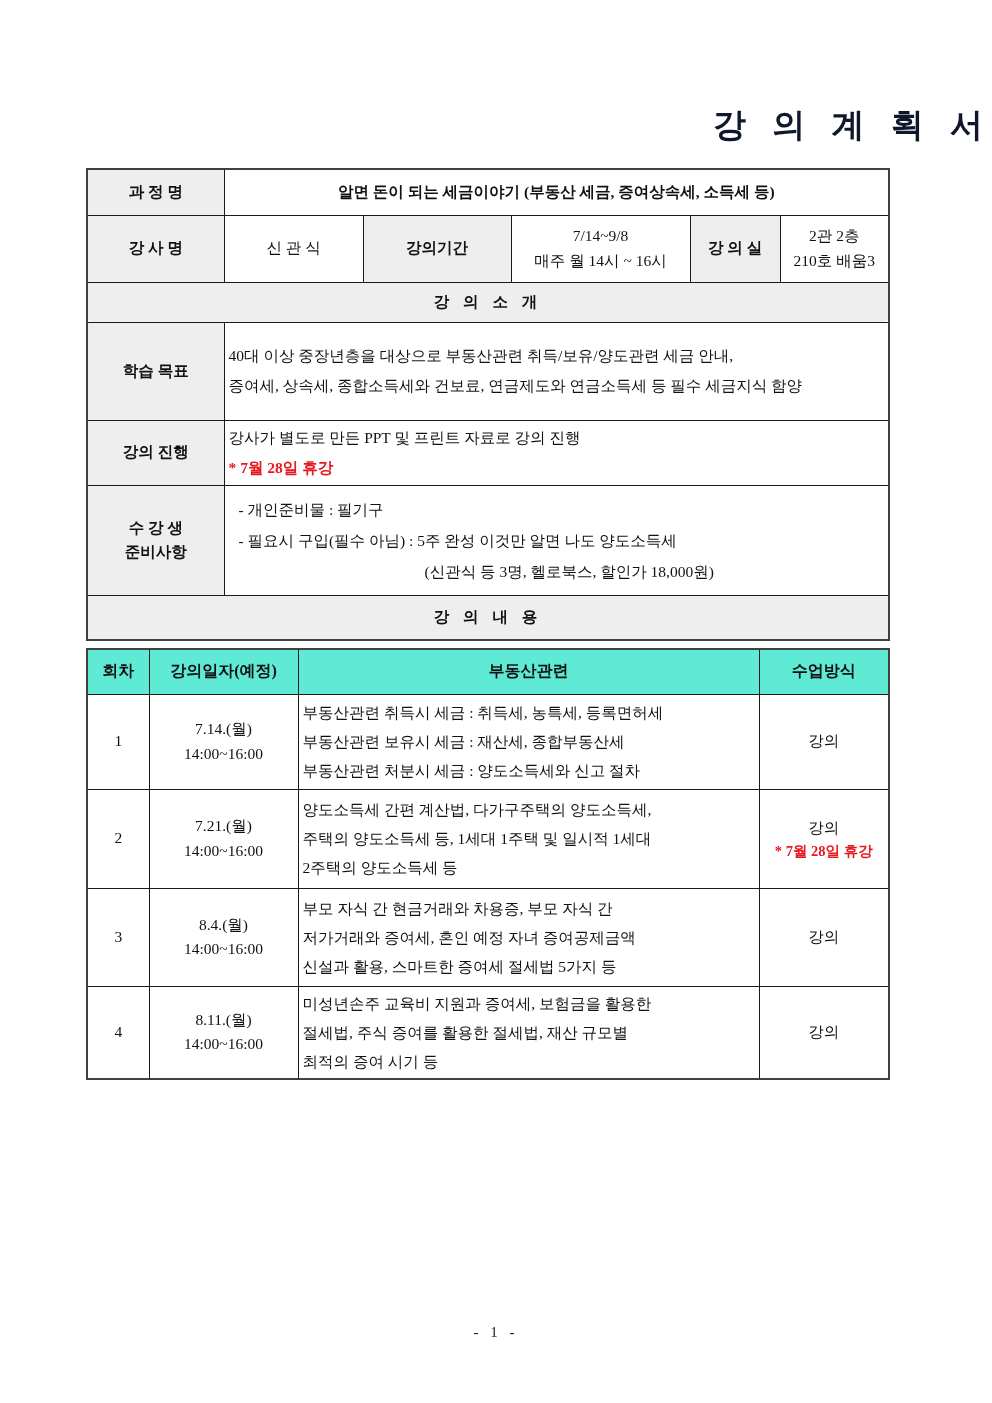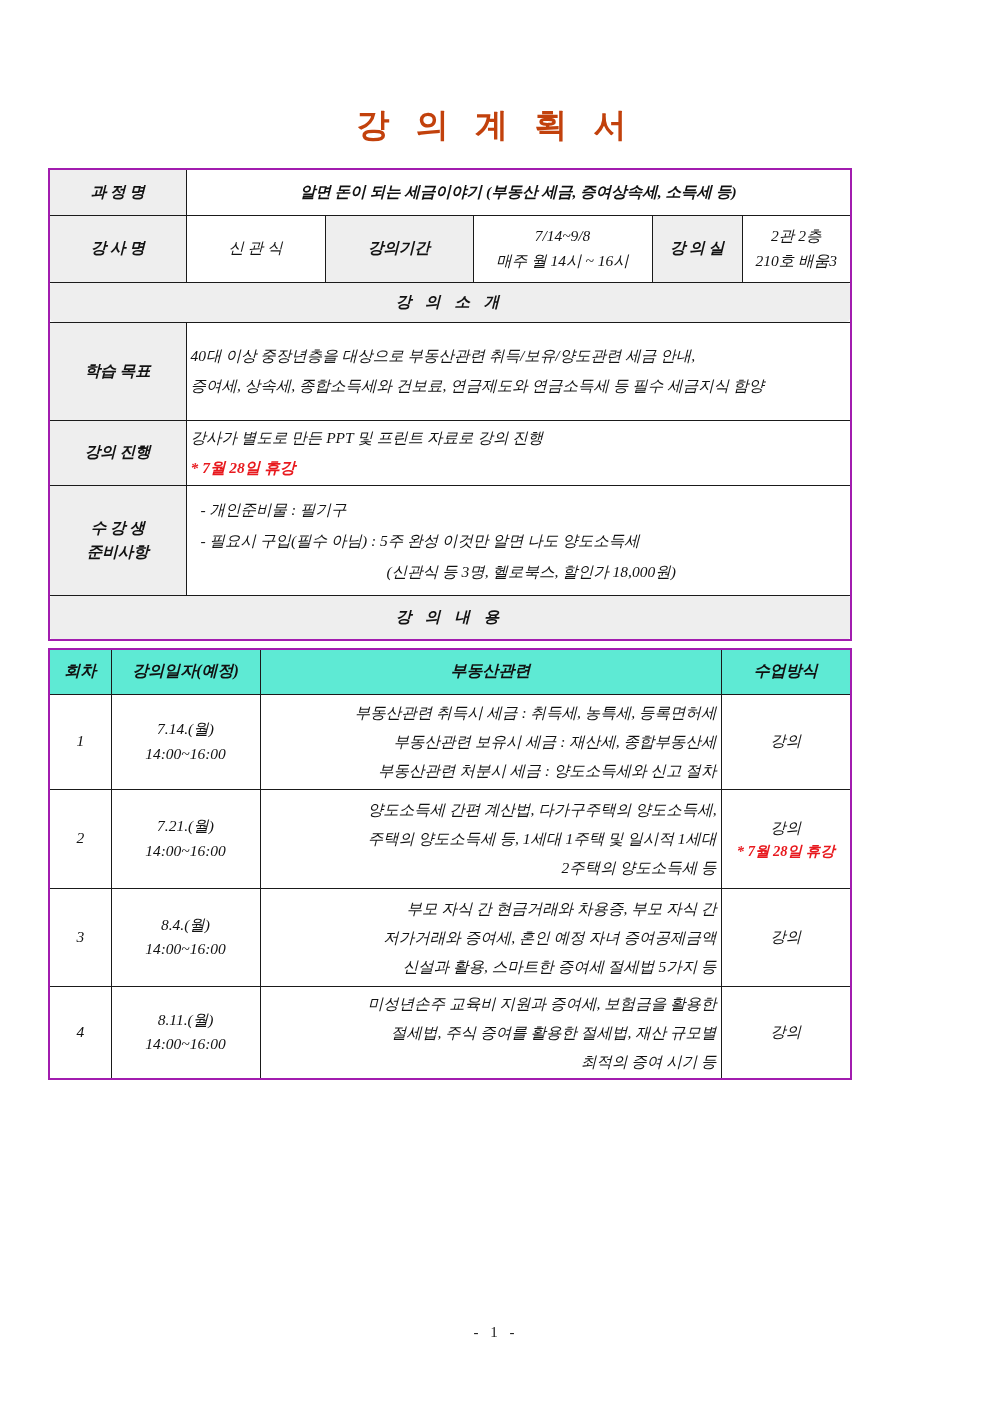--- a/index.html
+++ b/index.html
@@ -7,34 +7,33 @@
   body {
     width: 992px; height: 1403px;
     background: #ffffff;
     font-family: "Liberation Serif", "DejaVu Serif", serif;
     color: #111;
   }
   .page { width: 992px; height: 1403px; position: relative; }
 
   .doc-title {
     padding-top: 103px;
-    text-align: center;
+    text-align: right;
     font-size: 33px;
     font-weight: bold;
     letter-spacing: 9px;
-    color: #c2410c;
+    color: #0f172a;
   }
 
   table.grid {
     border-collapse: collapse;
     table-layout: fixed;
     width: 804px;
-    margin-left: 48px;
-    border: 2px solid #a21caf;
-    font-style: italic;
+    margin-left: 86px;
+    border: 2px solid #404040;
   }
   table.grid td {
     border: 1px solid #1a1a1a;
     vertical-align: middle;
     padding: 2px 4px;
     font-size: 15.5px;
     line-height: 1.55;
   }
   .info-table { margin-top: 20px; }
 
@@ -63,21 +62,21 @@
 
   .sched-table { margin-top: 7px; }
   .sched-table td.hdr {
     text-align: center;
     font-weight: bold;
     font-size: 16px;
     height: 45px;
     background: #5eead4;
   }
   .sched-table td { font-size: 15.5px; }
-  .topic-cell .line { line-height: 29px; text-align: right; }
+  .topic-cell .line { line-height: 29px; }
   .date-cell { text-align: center; line-height: 27px; }
   .method-cell { text-align: center; }
   .method-note { display: block; color: #e8191e; font-weight: bold; font-size: 14.5px; line-height: 20px; }
 
   .r-course  { height: 46px; }
   .r-inst    { height: 67px; }
   .r-intro1  { height: 78px; }
   .r-intro2  { height: 52px; }
   .r-goal    { height: 98px; }
   .r-diff    { height: 68px; }

